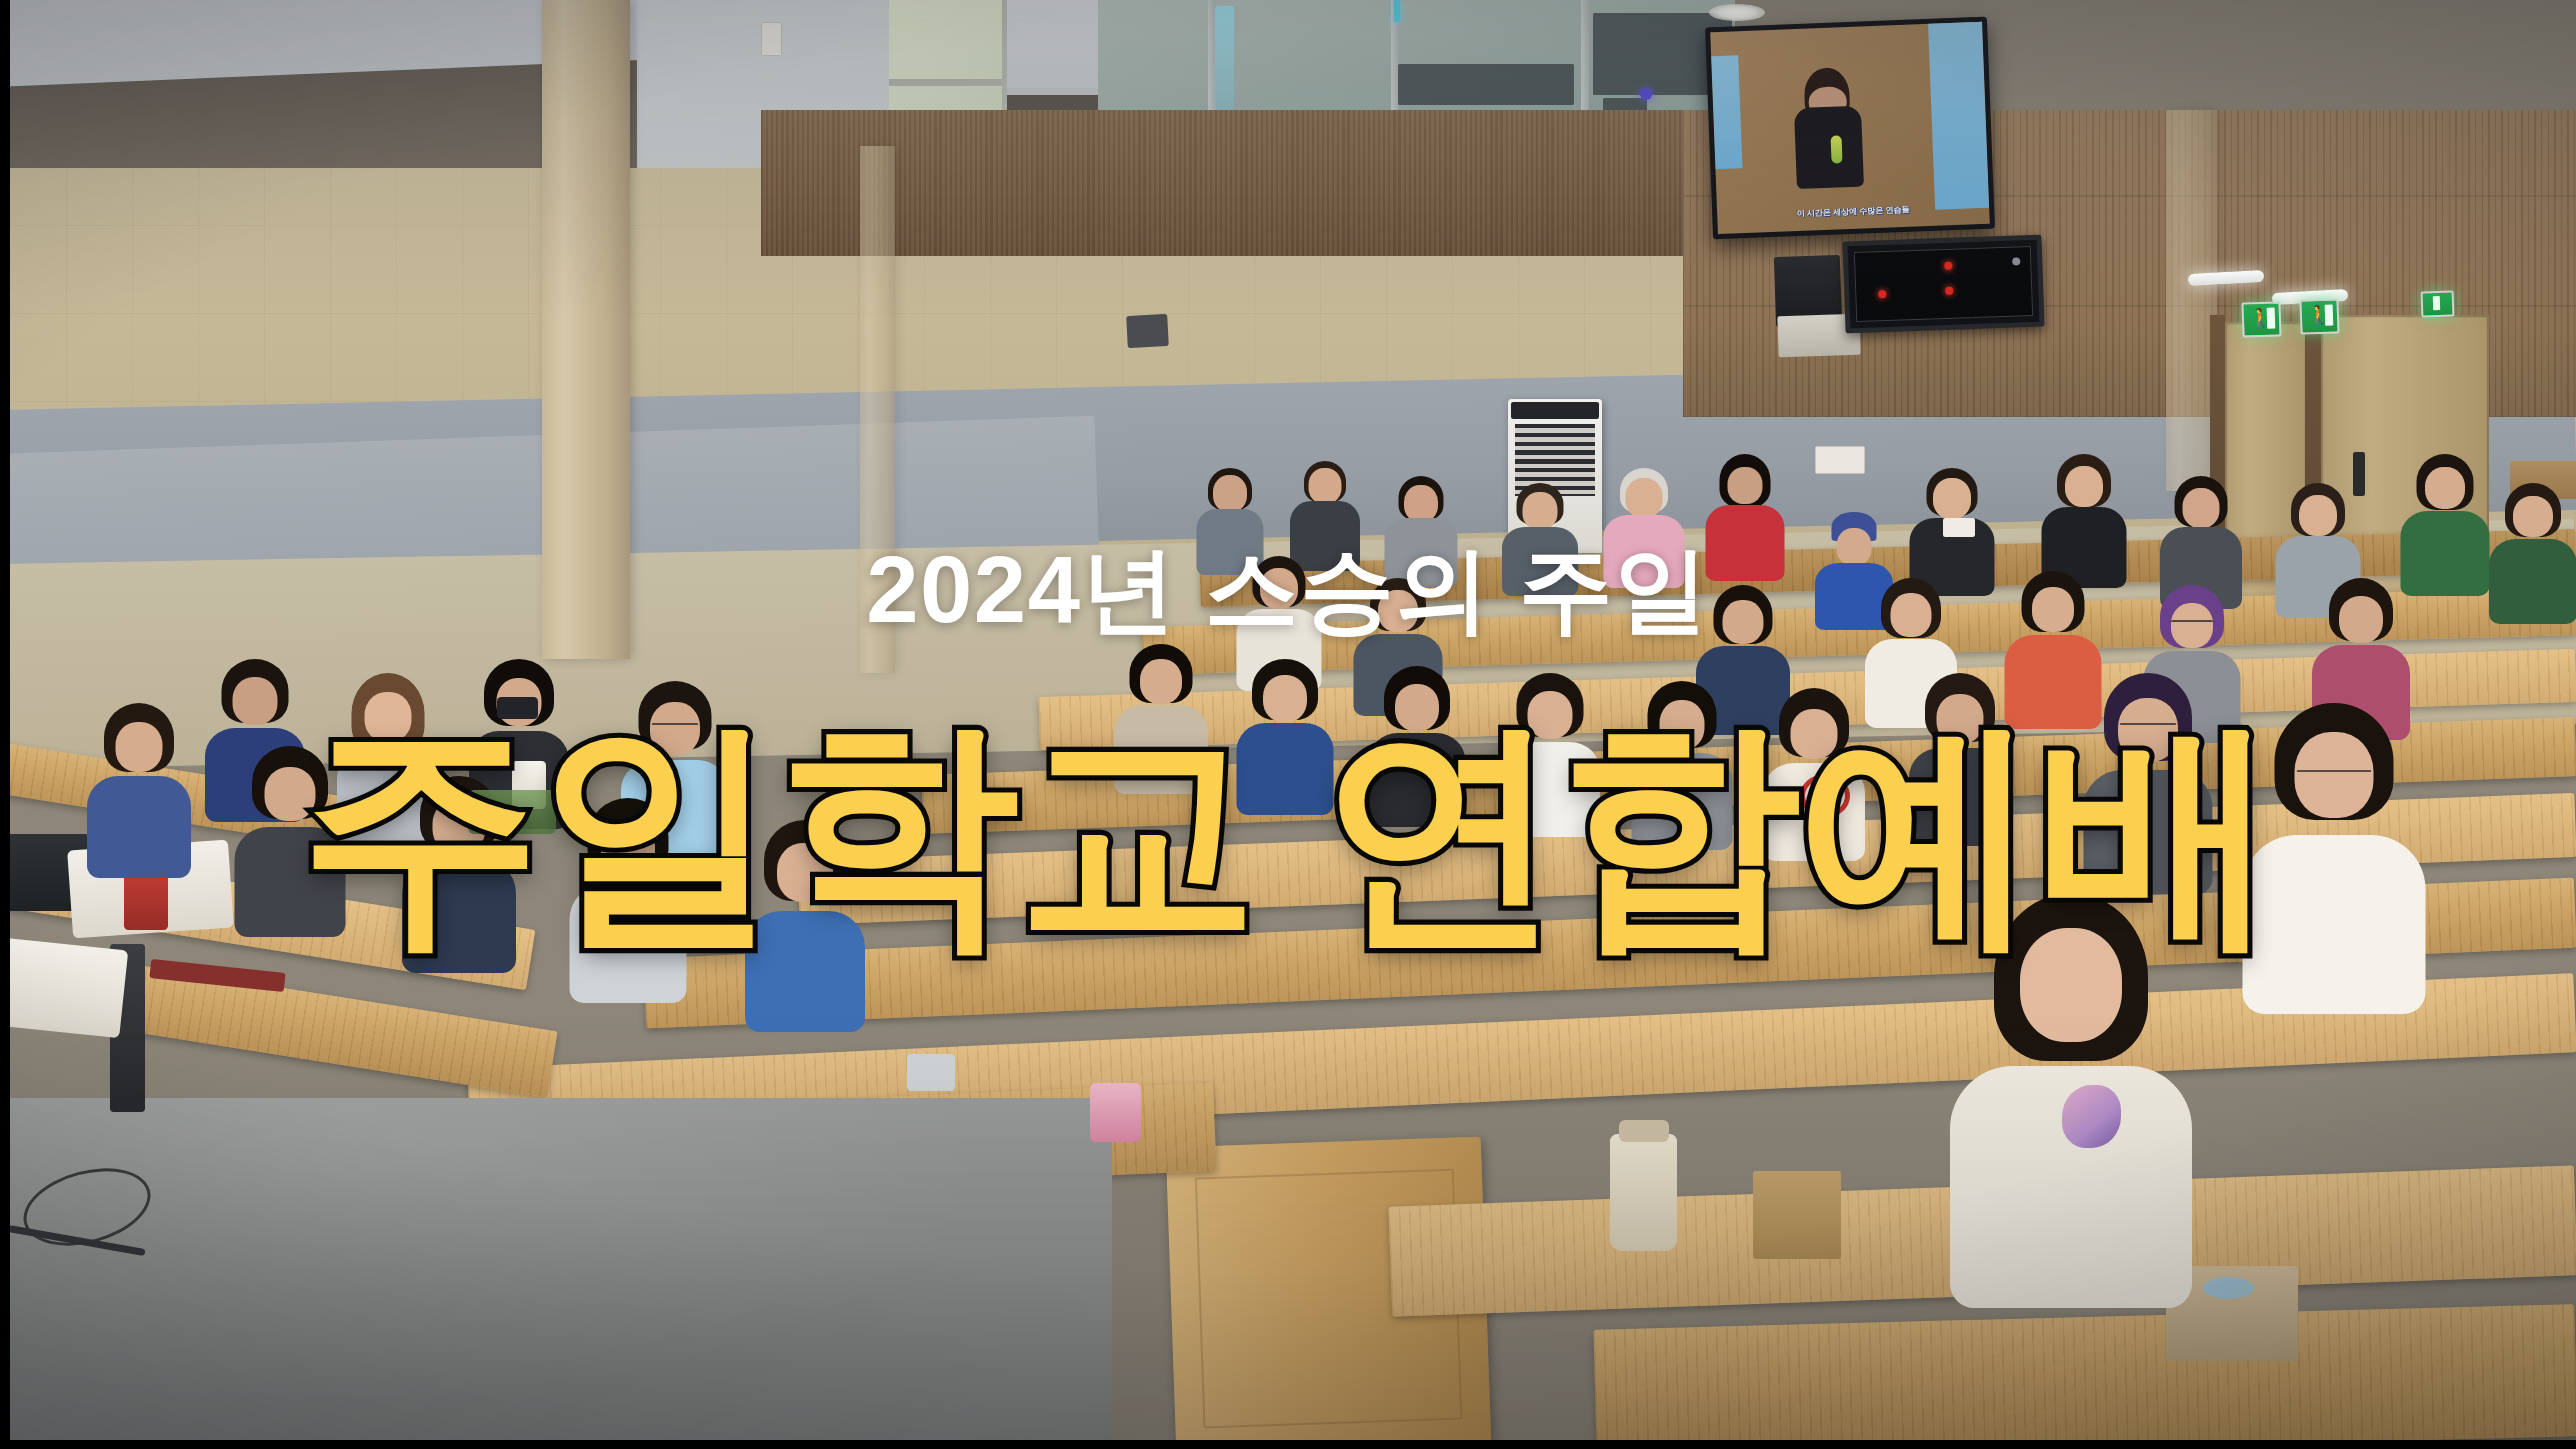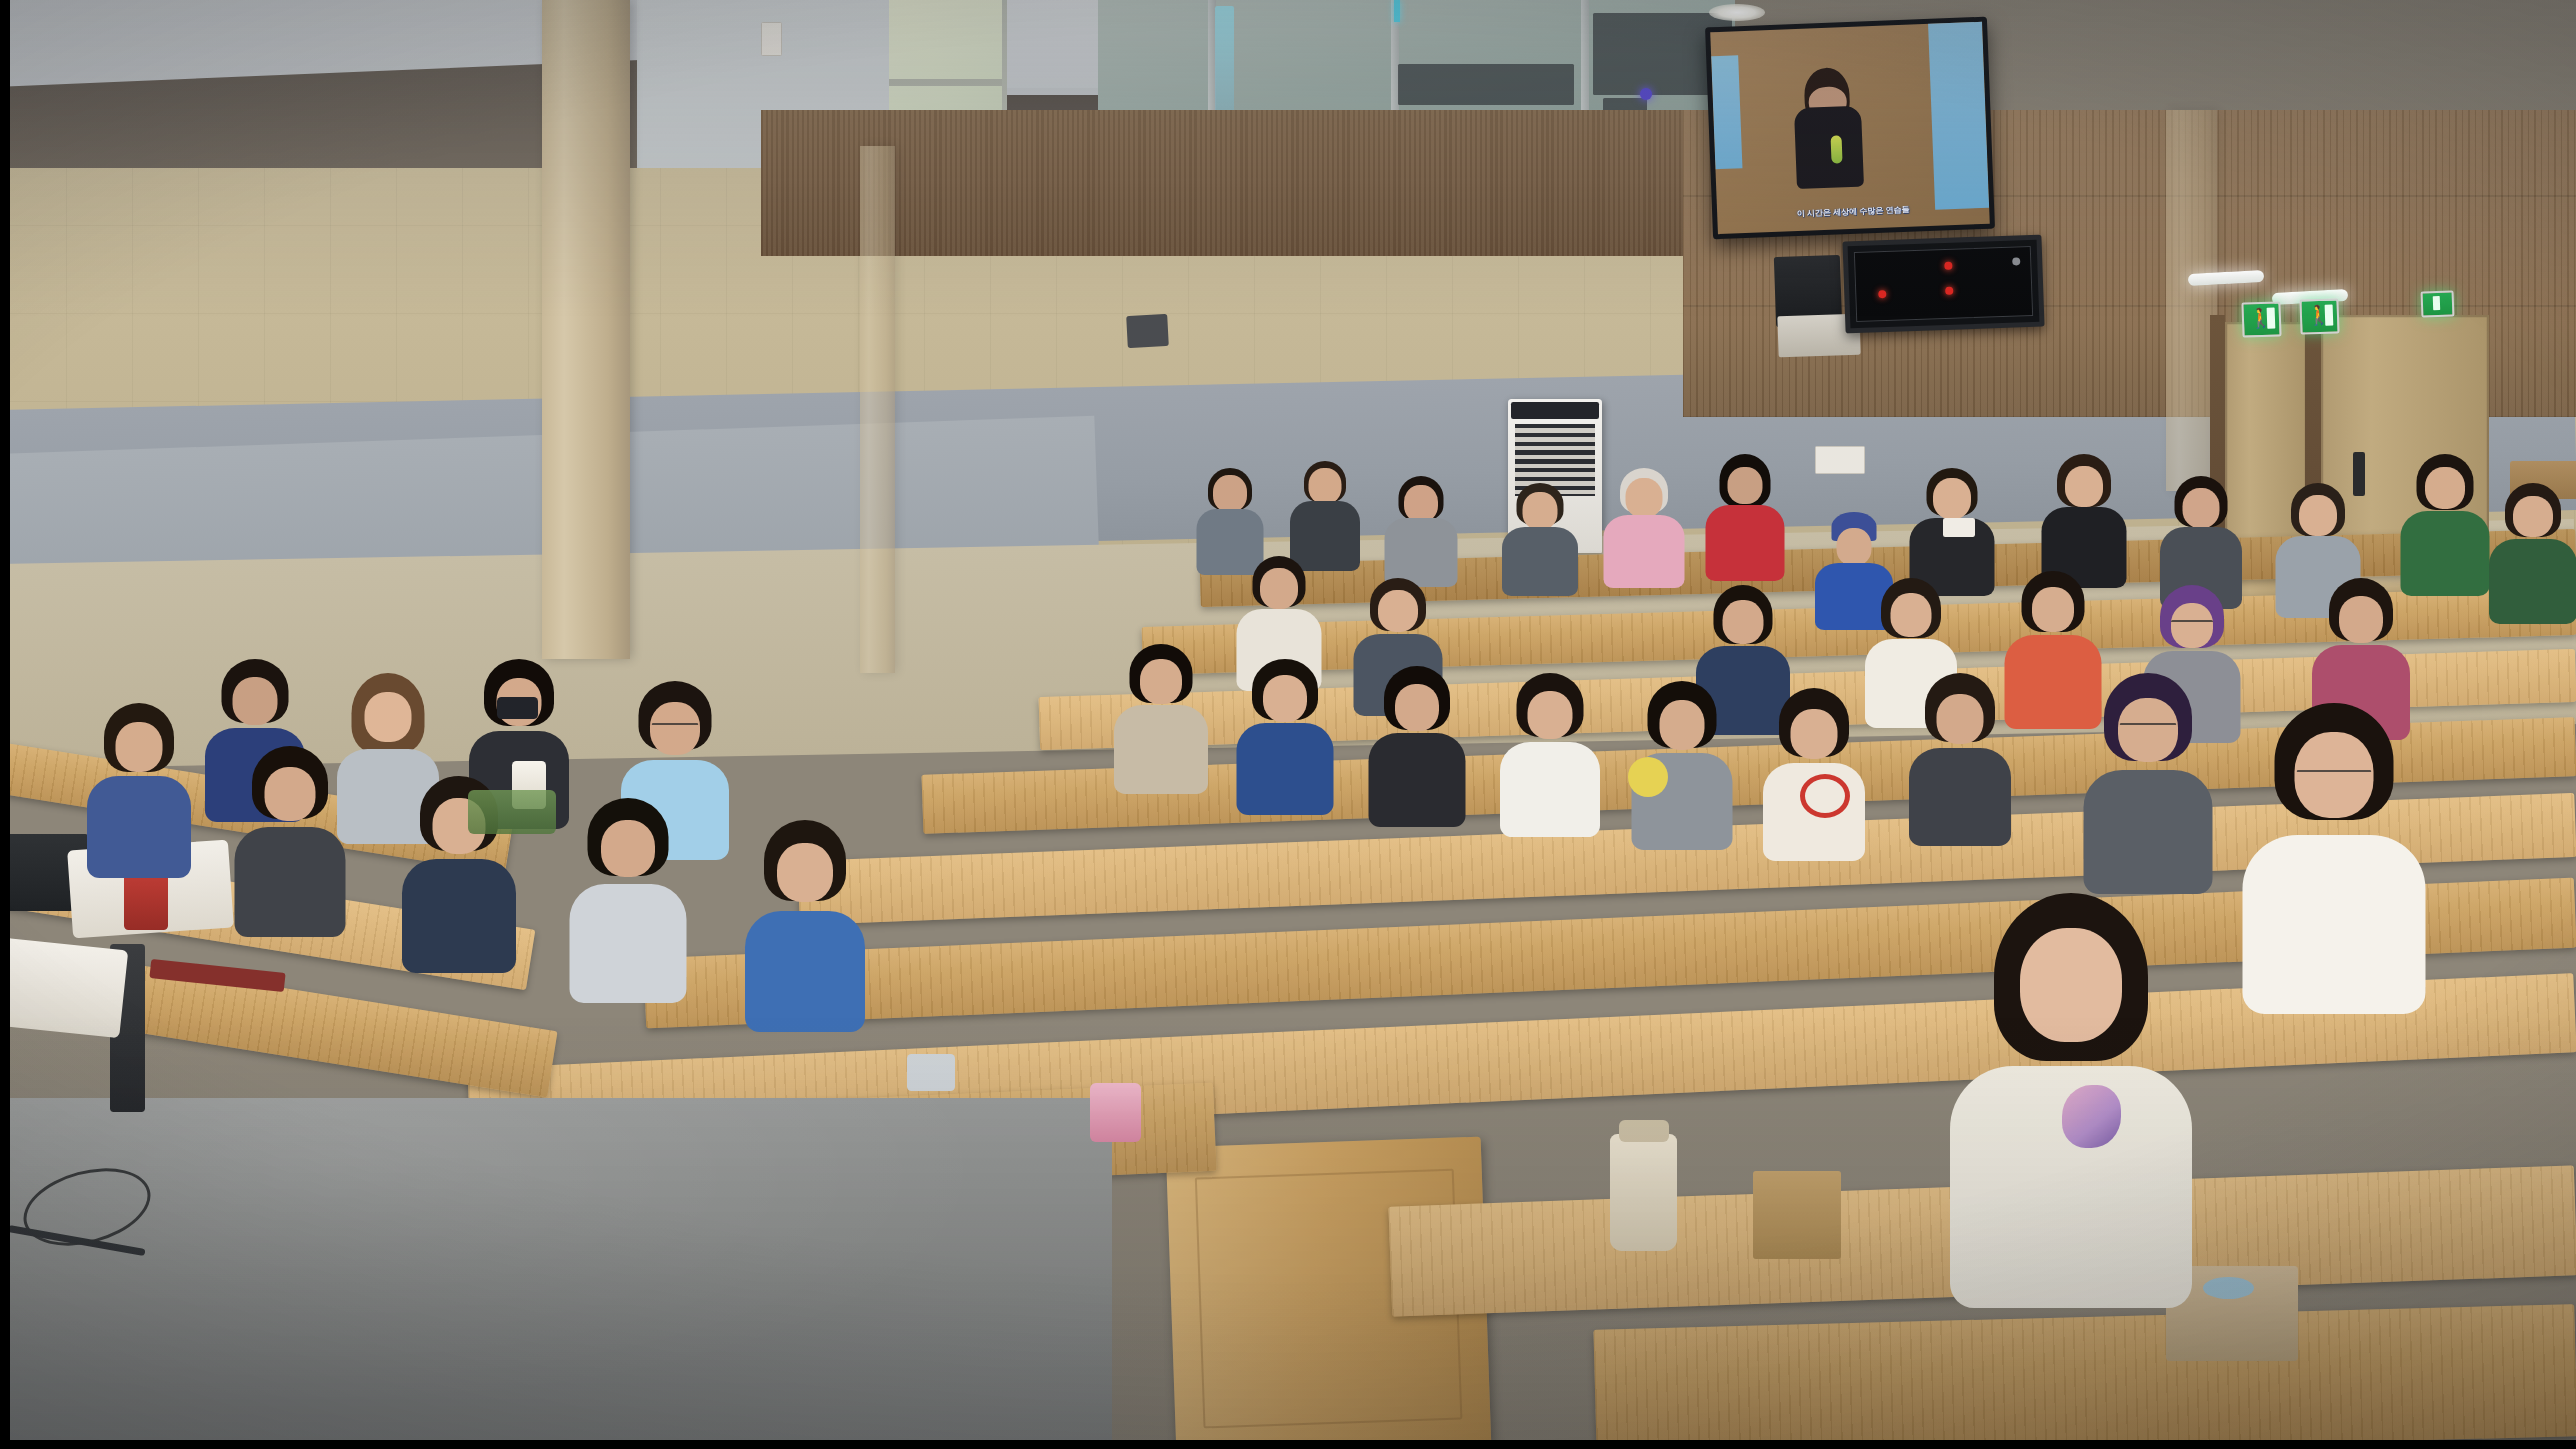--- a/index.html
+++ b/index.html
@@ -702,19 +702,21 @@
     <div class="layer" style="left:1628px; top:757px; width:40px; height:40px; background:#e8d24a; border-radius:50%;"></div>
     <div class="layer" style="left:512px; top:761px; width:34px; height:48px; background:linear-gradient(180deg,#f7f4ec,#dcd7c8); border-radius:4.4px;"></div>
     <div class="layer" style="left:468px; top:790px; width:88px; height:44px; background:linear-gradient(180deg,#6f9a52,#4d7738); border-radius:5.9px; opacity:.8;"></div>
     <div class="layer" style="left:1090px; top:1083px; width:51px; height:59px; background:linear-gradient(180deg,#f3b9cc,#e089a8); border-radius:5.9px;"></div>
     <div class="layer" style="left:907px; top:1054px; width:48px; height:37px; background:#cfd4d8; border-radius:4.4px;"></div>
 
    </div>
    <div class="grade"></div>
   </div>
 
-
+  <div class="subtitle">2024년 스승의 주일</div>
+
+  <div class="maintitle">주일학교 연합예배</div>
 
   <div class="edge-left"></div>
   <div class="edge-bottom"></div>
 
 </div>
 
 
 </body></html>

